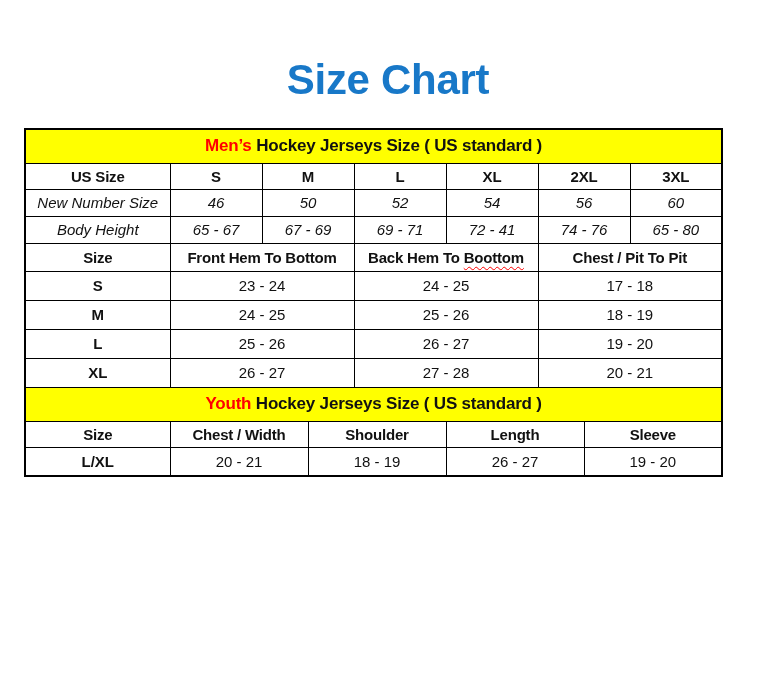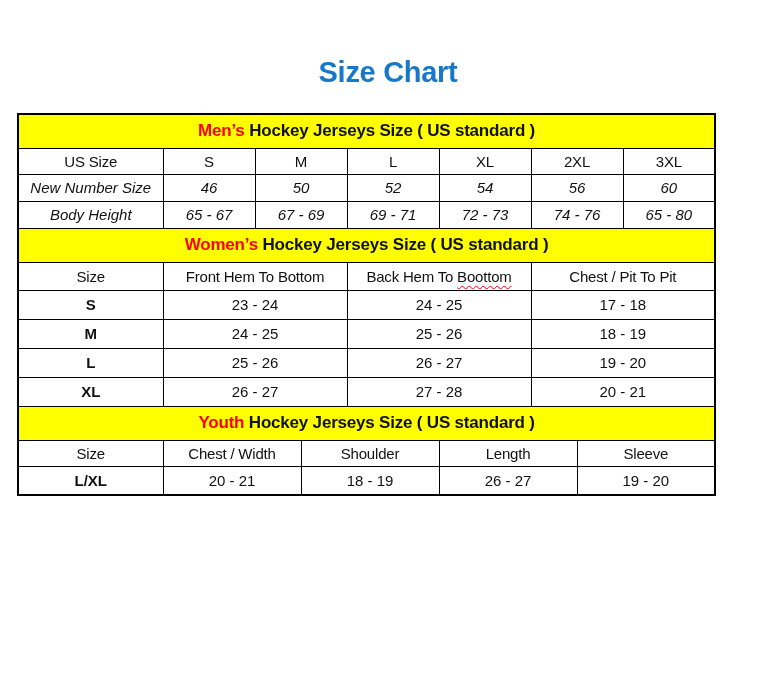--- a/index.html
+++ b/index.html
@@ -10,42 +10,42 @@
     --line:#000000;
   }
   *{box-sizing:border-box;}
   html,body{margin:0;padding:0;}
   body{
     width:776px;height:692px;overflow:hidden;background:#ffffff;
     font-family:"Liberation Sans","DejaVu Sans",sans-serif;color:var(--ink,#111);
   }
   .page-title{
     margin:56px 0 0 0;text-align:center;
-    font-size:29px;font-weight:bold;letter-spacing:-0.3px;
+    font-size:42px;font-weight:bold;letter-spacing:-0.3px;
     color:var(--blue,#1878C8);
   }
   table.size-chart{
-    margin:24px 0 0 17px;width:697px;
+    margin:24px 0 0 24px;width:697px;
     border-collapse:collapse;table-layout:fixed;
     border:2px solid var(--line,#000);
   }
   col.c-label{width:145px;}
   col.c-unit{width:46px;}
   td,th{
     border:1px solid var(--line,#000);
     text-align:center;vertical-align:middle;
     font-size:15px;padding:1px 2px;color:var(--ink,#111);
     overflow:hidden;white-space:nowrap;
   }
   tr.band-row td{
     background:var(--yellow,#FF0);
     font-size:17px;font-weight:bold;height:34px;letter-spacing:-0.2px;
   }
   tr.band-row .hl{color:var(--red,#F00);}
-  tr.header-row th{height:26px;font-weight:normal;letter-spacing:-0.2px;}
+  tr.header-row th{height:26px;font-weight:bold;letter-spacing:-0.2px;}
   tr.header-row.sec-womens th{height:28px;}
   tr.data-row td{font-weight:normal;}
   tr.data-row.sec-mens td{height:27px;font-style:italic;}
   tr.data-row.sec-womens td{height:29px;}
   tr.data-row.sec-youth td{height:29px;}
   .sec-womens .label-cell,.sec-youth .label-cell{font-weight:bold;}
   .squiggle{
     text-decoration-line:underline;
     text-decoration-style:wavy;
     text-decoration-color:var(--red,#F00);
@@ -94,26 +94,23 @@
         <td colspan="2">52</td>
         <td colspan="2">54</td>
         <td colspan="2">56</td>
         <td colspan="2">60</td>
       </tr>
       <tr class="data-row sec-mens">
         <td class="label-cell">Body Height</td>
         <td colspan="2">65 - 67</td>
         <td colspan="2">67 - 69</td>
         <td colspan="2">69 - 71</td>
-        <td colspan="2">72 - 73</td>
+        <td colspan="2">72 - 41</td>
         <td colspan="2">74 - 76</td>
         <td colspan="2">65 - 80</td>
-      </tr>
-      <tr class="band-row">
-        <td class="band" colspan="13"><span class="hl">Women’s</span><span> Hockey Jerseys Size ( US standard )</span></td>
       </tr>
       <tr class="header-row sec-womens">
         <th>Size</th>
         <th colspan="4">Front Hem To Bottom</th>
         <th colspan="4"><span>Back Hem To </span><span class="squiggle">Boottom</span></th>
         <th colspan="4">Chest / Pit To Pit</th>
       </tr>
       <tr class="data-row sec-womens">
         <td class="label-cell">S</td>
         <td colspan="4">23 - 24</td>

